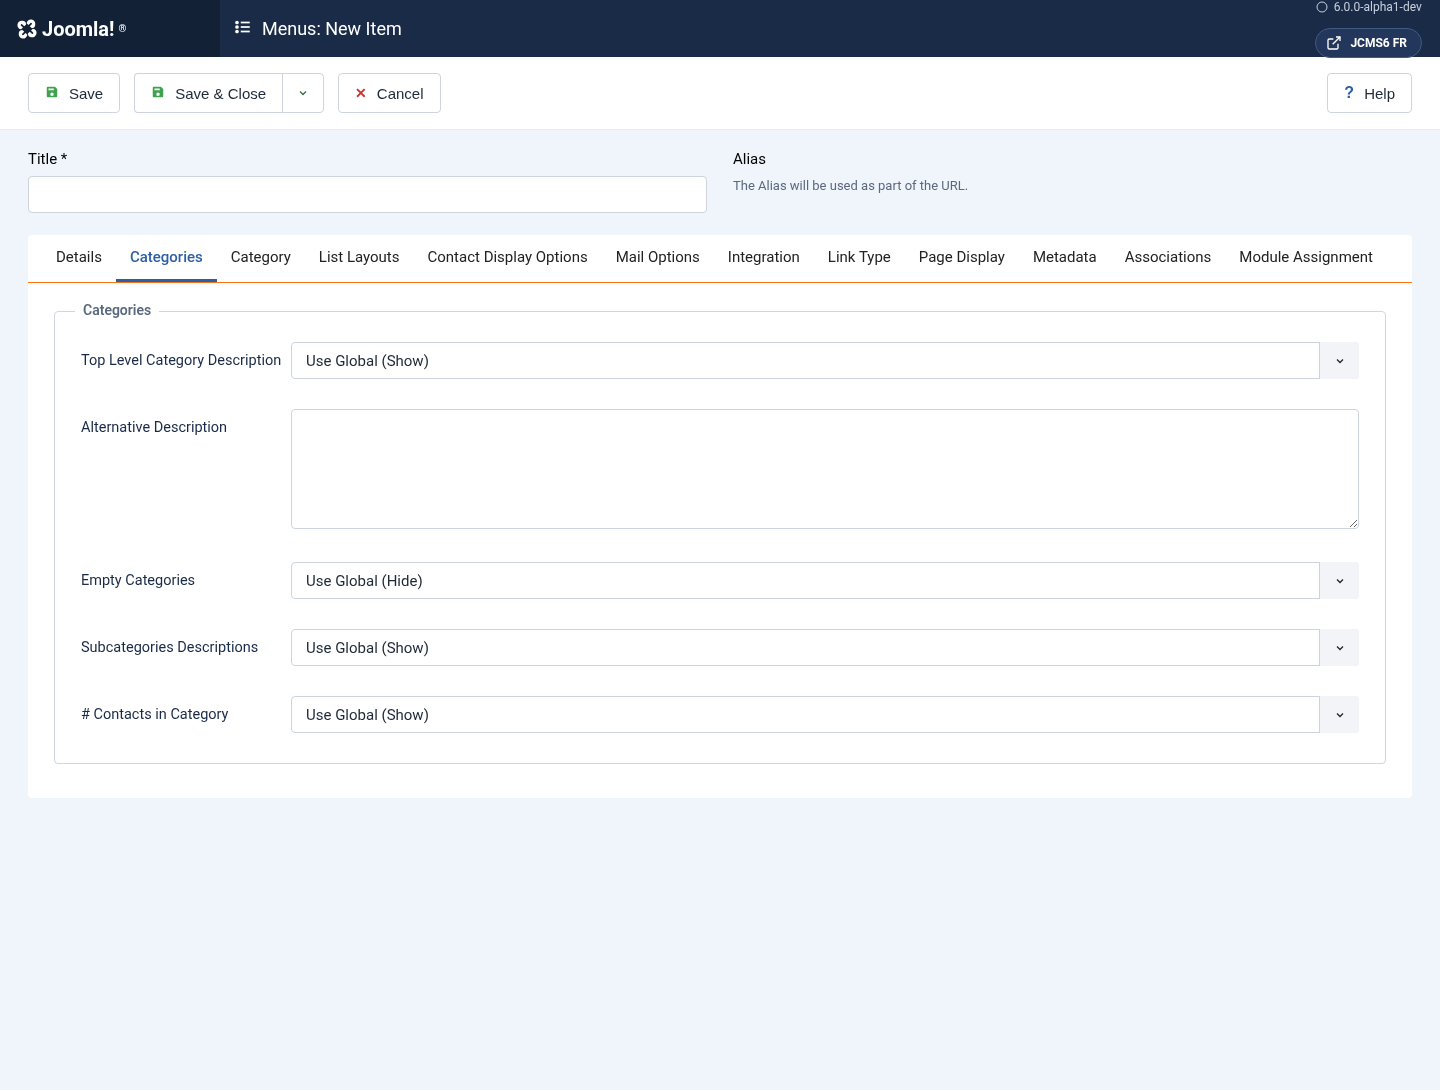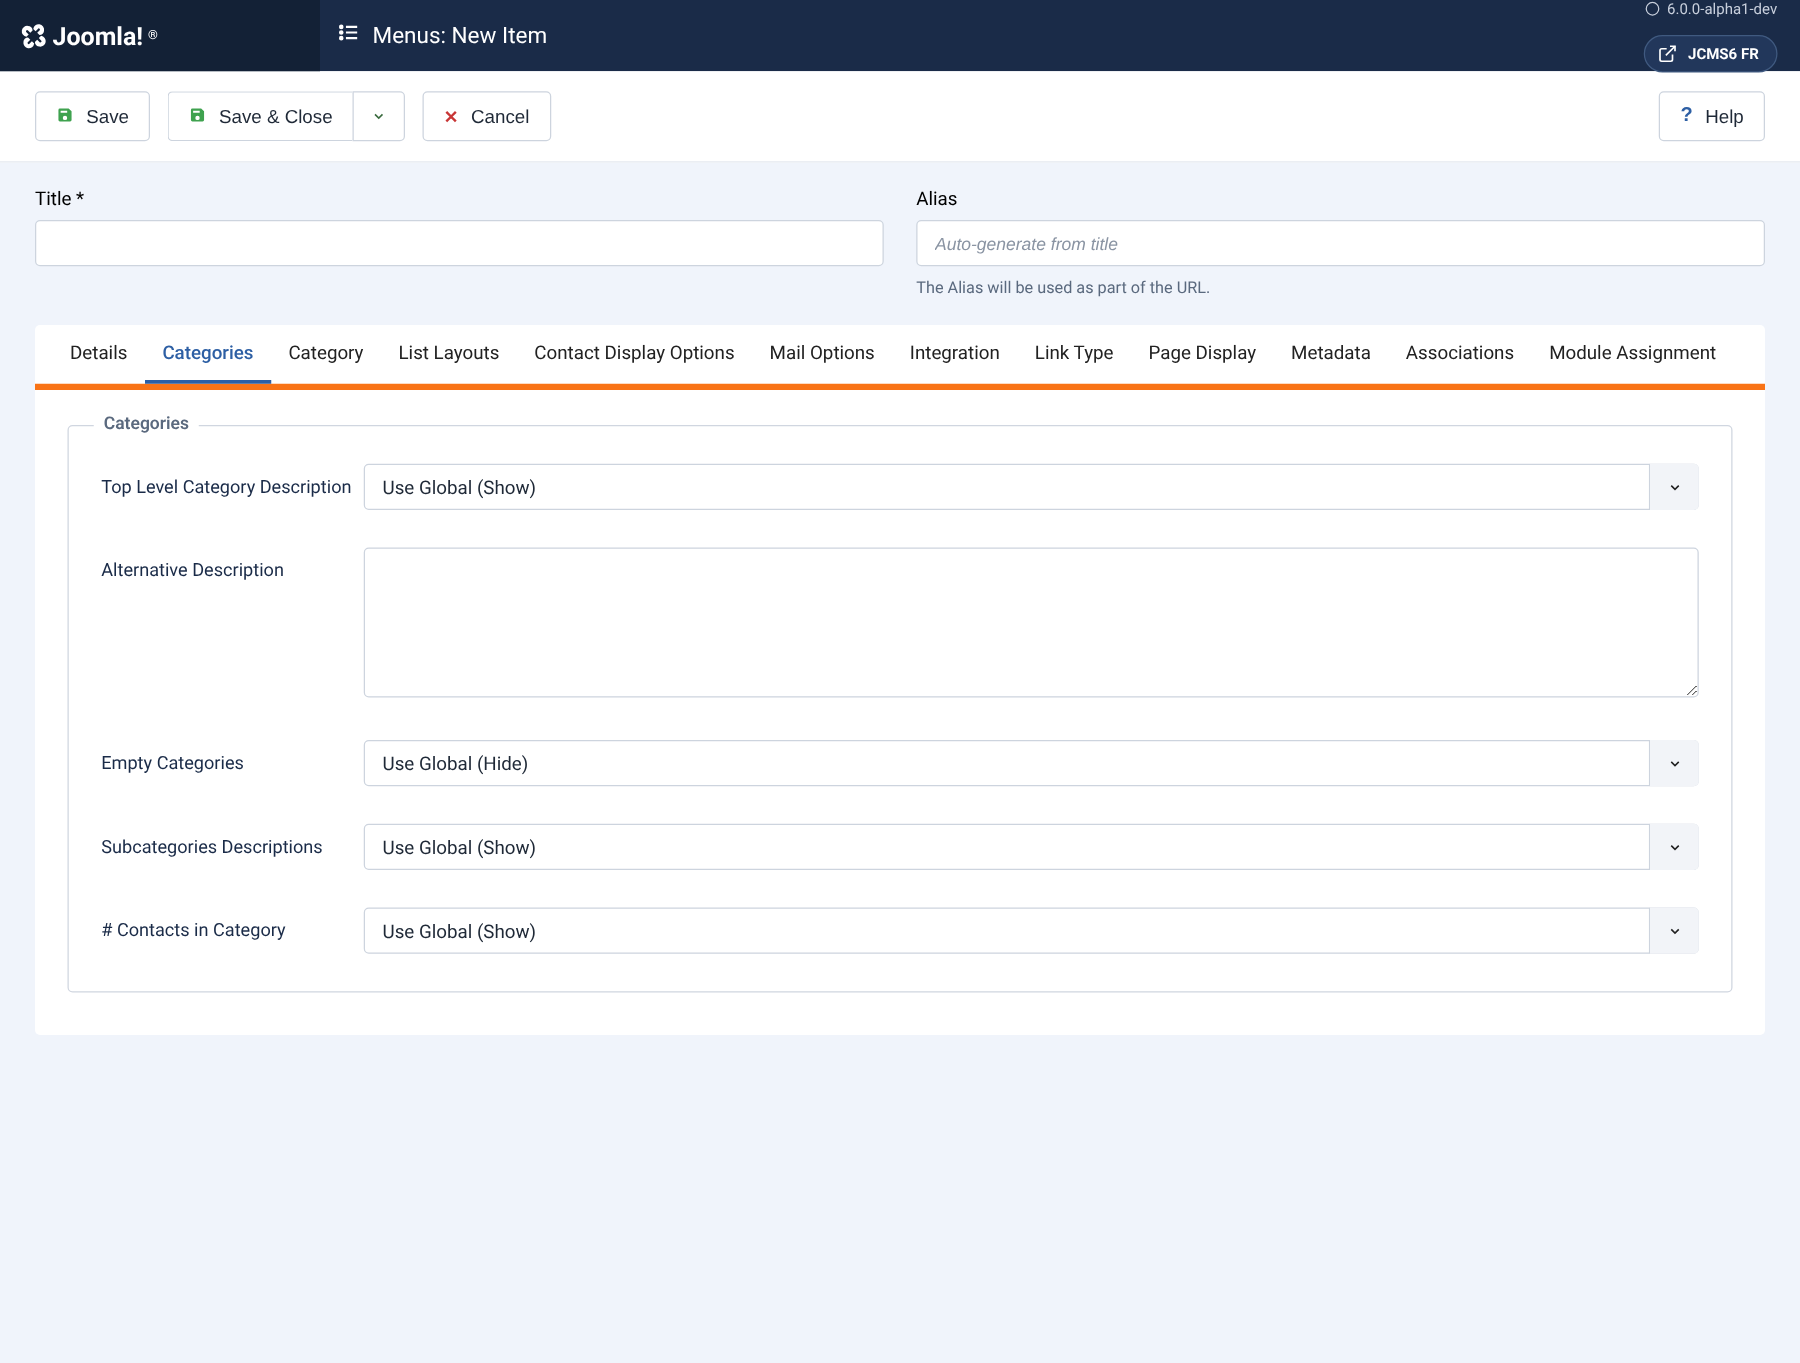--- a/index.html
+++ b/index.html
@@ -1,18 +1,18 @@
 <!DOCTYPE html>
 <html><head>
 <meta charset="utf-8">
 <style>
   * { box-sizing: border-box; margin: 0; padding: 0; }
   body { font-family: -apple-system, BlinkMacSystemFont, "Segoe UI", Roboto, sans-serif; font-size: 14px; background: #f0f4fb; color: #1f2937; }
   .header { background: #1a2b48; height: 57px; display: flex; align-items: center; color: #fff; }
-  .logo-area { width: 256px; background: #132136; height: 100%; display: flex; align-items: center; padding-left: 16px; gap: 8px; }
+  .logo-area { width: 220px; background: #132136; height: 100%; display: flex; align-items: center; padding-left: 16px; gap: 8px; }
   .logo-mark { font-weight: bold; font-size: 20px; display: flex; align-items: center; gap: 4px; }
   .page-icon { margin-left: 14px; font-size: 18px; }
   .page-title { margin-left: 10px; font-size: 18px; font-weight: 400; }
   .header-right { margin-left: auto; display: flex; align-items: center; gap: 14px; padding-right: 18px; font-size: 12px; color: #c8cfdc; flex-direction: column; }
   .version-pill { display: flex; align-items: center; gap: 6px; }
   .user-pill { background: #22375b; border: 1px solid #405a80; border-radius: 20px; padding: 6px 14px 6px 10px; display: flex; align-items: center; gap: 8px; color: #fff; font-weight: bold; cursor: pointer; }
   .user-pill svg { width: 16px; height: 16px; }
   .toolbar { background: #fff; padding: 16px 28px; display: flex; gap: 14px; border-bottom: 1px solid #e5e9f0; }
   .btn { display: inline-flex; align-items: center; gap: 10px; background: #fff; border: 1px solid #cdd4de; border-radius: 4px; padding: 10px 16px; font-size: 15px; cursor: pointer; color: #1f2937; }
   .btn-group { display: flex; }
@@ -23,21 +23,21 @@
   .icon-cancel { color: #c83636; font-size: 14px; font-weight: bold; }
   .icon-help { color: #2d5fa4; font-size: 16px; font-weight: bold; }
   .content { padding: 20px 28px 40px; }
   .row2 { display: flex; gap: 26px; margin-bottom: 22px; }
   .col { flex: 1; }
   .label { color: #000000; font-size: 15px; margin-bottom: 8px; display: block; }
   .input { width: 100%; height: 37px; background: #fff; border: 1px solid #cdd4de; border-radius: 4px; padding: 0 14px; font-size: 14px; }
   .input::placeholder { color: #8a94a3; font-style: italic; }
   .hint { color: #5a697e; font-size: 13px; margin-top: 10px; }
   .panel { background: #fff; border-radius: 4px; }
-  .tabs { display: flex; flex-wrap: wrap; border-bottom: 5px solid #f97316; padding: 0 14px; row-gap: 0; text-align: center; }
+  .tabs { display: flex; flex-wrap: wrap; border-bottom: 1px solid #f97316; padding: 0 14px; row-gap: 0; text-align: center; }
   .tab { padding: 13px 14px; font-size: 15px; color: #222; cursor: pointer; border-bottom: 3px solid transparent; }
   .tab.active { color: #2d5fa4; border-bottom-color: #2d5fa4; font-weight: 500; }
   .tab-body { padding: 28px 26px 34px; }
   .fieldset { border: 1px solid #d0d6e0; border-radius: 4px; padding: 30px 26px 30px; position: relative; }
   .legend { position: absolute; top: -10px; left: 20px; background: #fff; padding: 0 8px; color: #5a697e; font-weight: 600; font-size: 14px; }
   .form-row { display: flex; align-items: flex-start; margin-bottom: 30px; }
   .form-row:last-child { margin-bottom: 0; }
   .form-row .fl { width: 210px; flex-shrink: 0; color: #1a2b48; font-size: 14.5px; padding-top: 10px; }
   .form-row .fc { flex: 1; }
   .select-wrap { position: relative; }
@@ -124,21 +124,20 @@
 </div>
 
 <div class="content">
   <div class="row2">
     <div class="col">
       <label class="label">Title *</label>
       <input class="input" type="text" value="" style="">
     </div>
     <div class="col">
       <label class="label">Alias</label>
-      <input class="input" type="text" placeholder="Auto-generate from title" style="">
       <div class="hint">The Alias will be used as part of the URL.</div>
     </div>
   </div>
 
   <div class="panel">
     <div class="tabs" id="tabs">
         <div class="tab">Details</div>
         <div class="tab active">Categories</div>
         <div class="tab">Category</div>
         <div class="tab">List Layouts</div>

